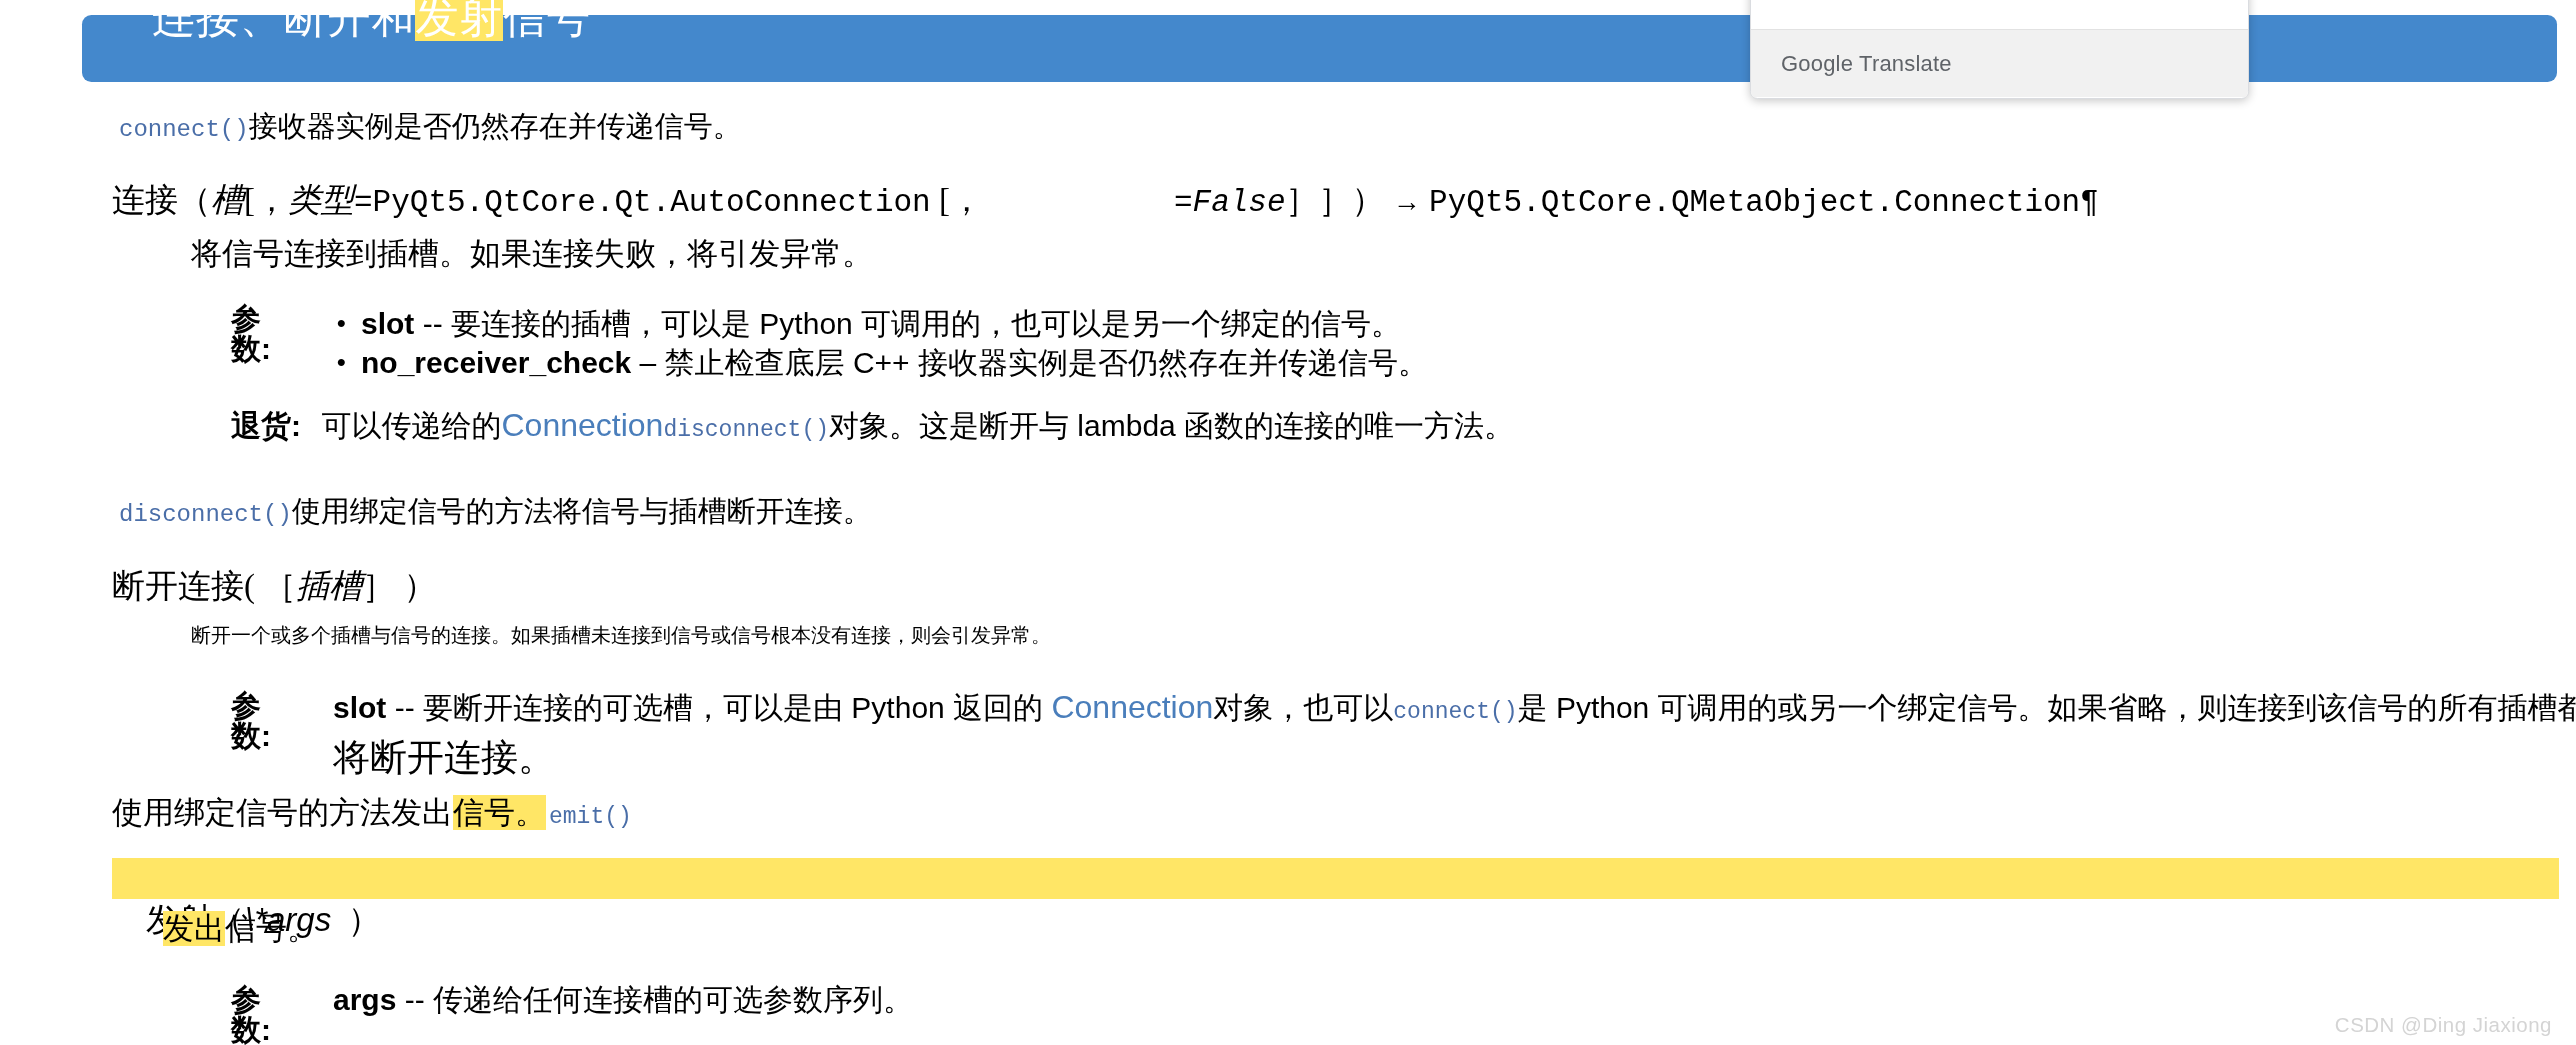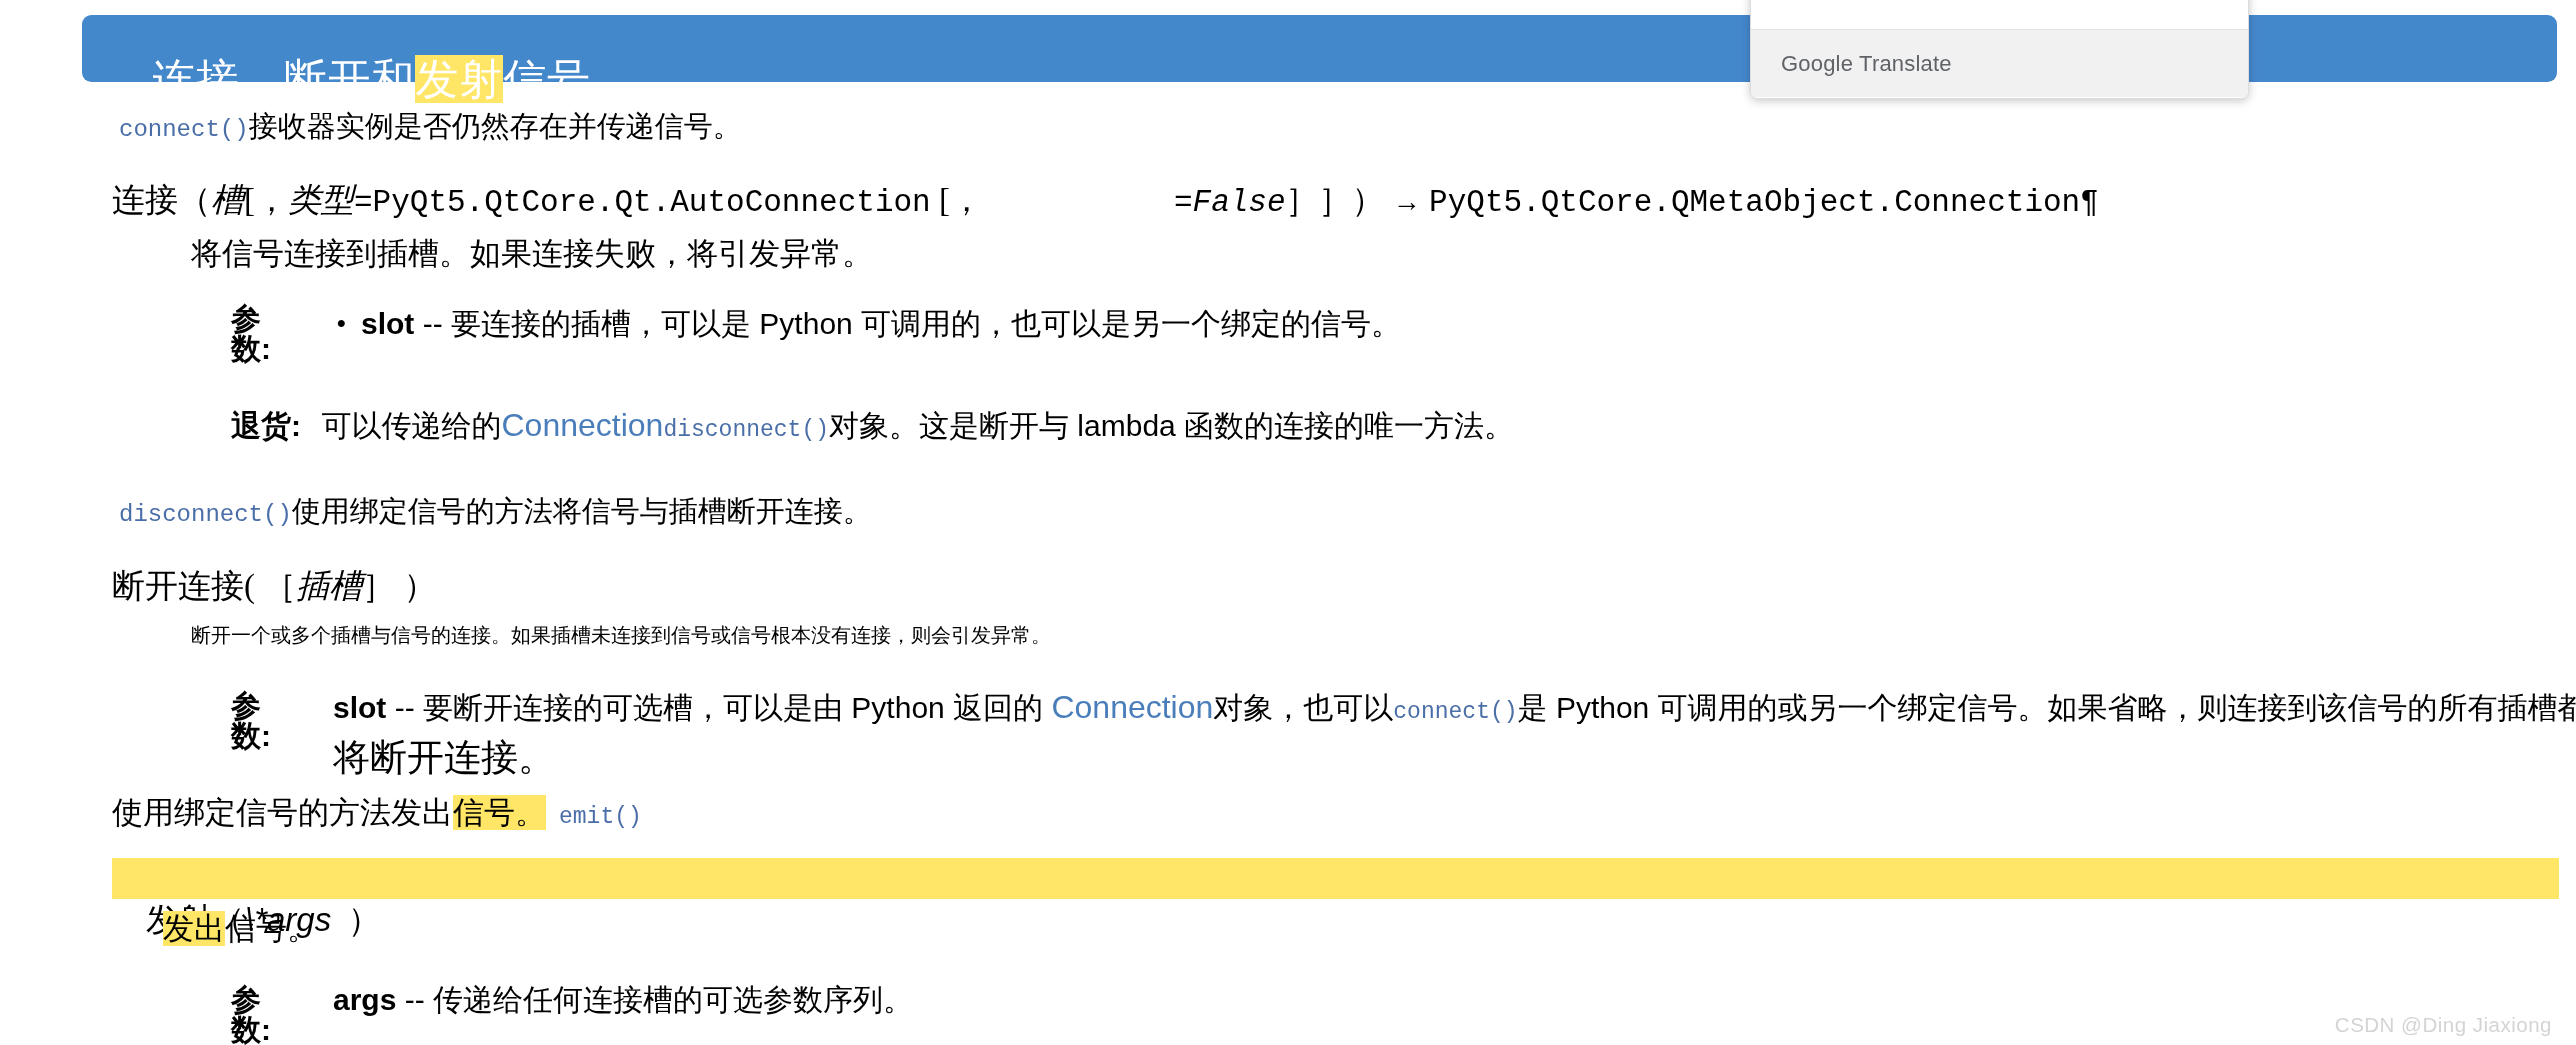--- a/index.html
+++ b/index.html
@@ -21,21 +21,21 @@
   
   #title-banner {
     position: absolute;
     left: 82px;
     top: 15px;
     width: 2475px;
     height: 67px;
     background: #4488cc;
     border-radius: 9.3px;
     display: flex;
-    align-items: flex-start;
+    align-items: flex-end;
   }
   #title-text {
     font-size: 43px;
     color: #ffffff;
     line-height: 1;
     padding-left: 18.6px;
     letter-spacing: 0.9px;
     white-space: pre;
   }
   #title-text .hl {
@@ -248,21 +248,21 @@
     position: absolute;
     left: 112px;
     top: 700px;
     font-size: 31px;
     line-height: 1;
   }
   #p-emit .ecode {
     font-family: "Liberation Mono", "DejaVu Sans Mono", monospace;
     font-size: 23px;
     color: #4a6ea8;
-    margin-left: 13px;
+    margin-left: 3px;
   }
 
   
   #sig-emit-bar {
     position: absolute;
     left: 112px;
     top: 761px;
     width: 2447px;
     height: 41px;
     background: #ffe666;
@@ -342,20 +342,25 @@
   <div id="desc-connect" class="row zh">将信号连接到插槽。如果连接失败，将引发异常。</div>
 
   <div id="params-connect">
     <span class="param-label">参数:</span>
     <div class="bullet-list">
       <div class="bullet-item">
         <span class="pname">slot</span>
         <span>--</span>
         <span class="zh">要连接的插槽，可以是 Python 可调用的，也可以是另一个绑定的信号。</span>
       </div>
+      <div class="bullet-item">
+        <span class="pname">no_receiver_check</span>
+        <span>–</span>
+        <span class="zh">禁止检查底层 C++ 接收器实例是否仍然存在并传递信号。</span>
+      </div>
     </div>
   </div>
 
   <div id="returns-connect" class="row">
     <span class="rlabel">退货:</span><span class="zh">可以传递给的</span><span class="conn">Connection</span><span class="dcode">disconnect()</span><span class="zh">对象。这是断开与 lambda 函数的连接的唯一方法。</span>
   </div>
 
   <div id="p-disconnect" class="row">
     <span class="code-link">disconnect()</span><span class="zh">使用绑定信号的方法将信号与插槽断开连接。</span>
   </div>

